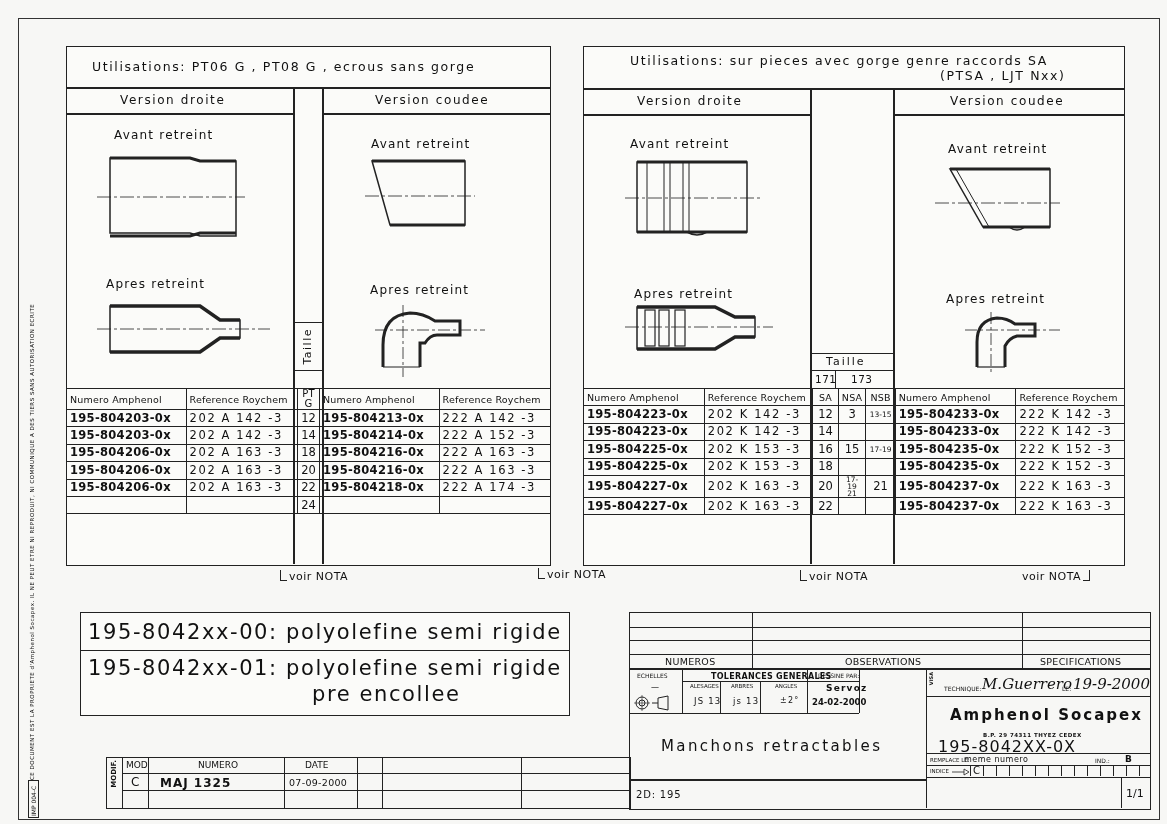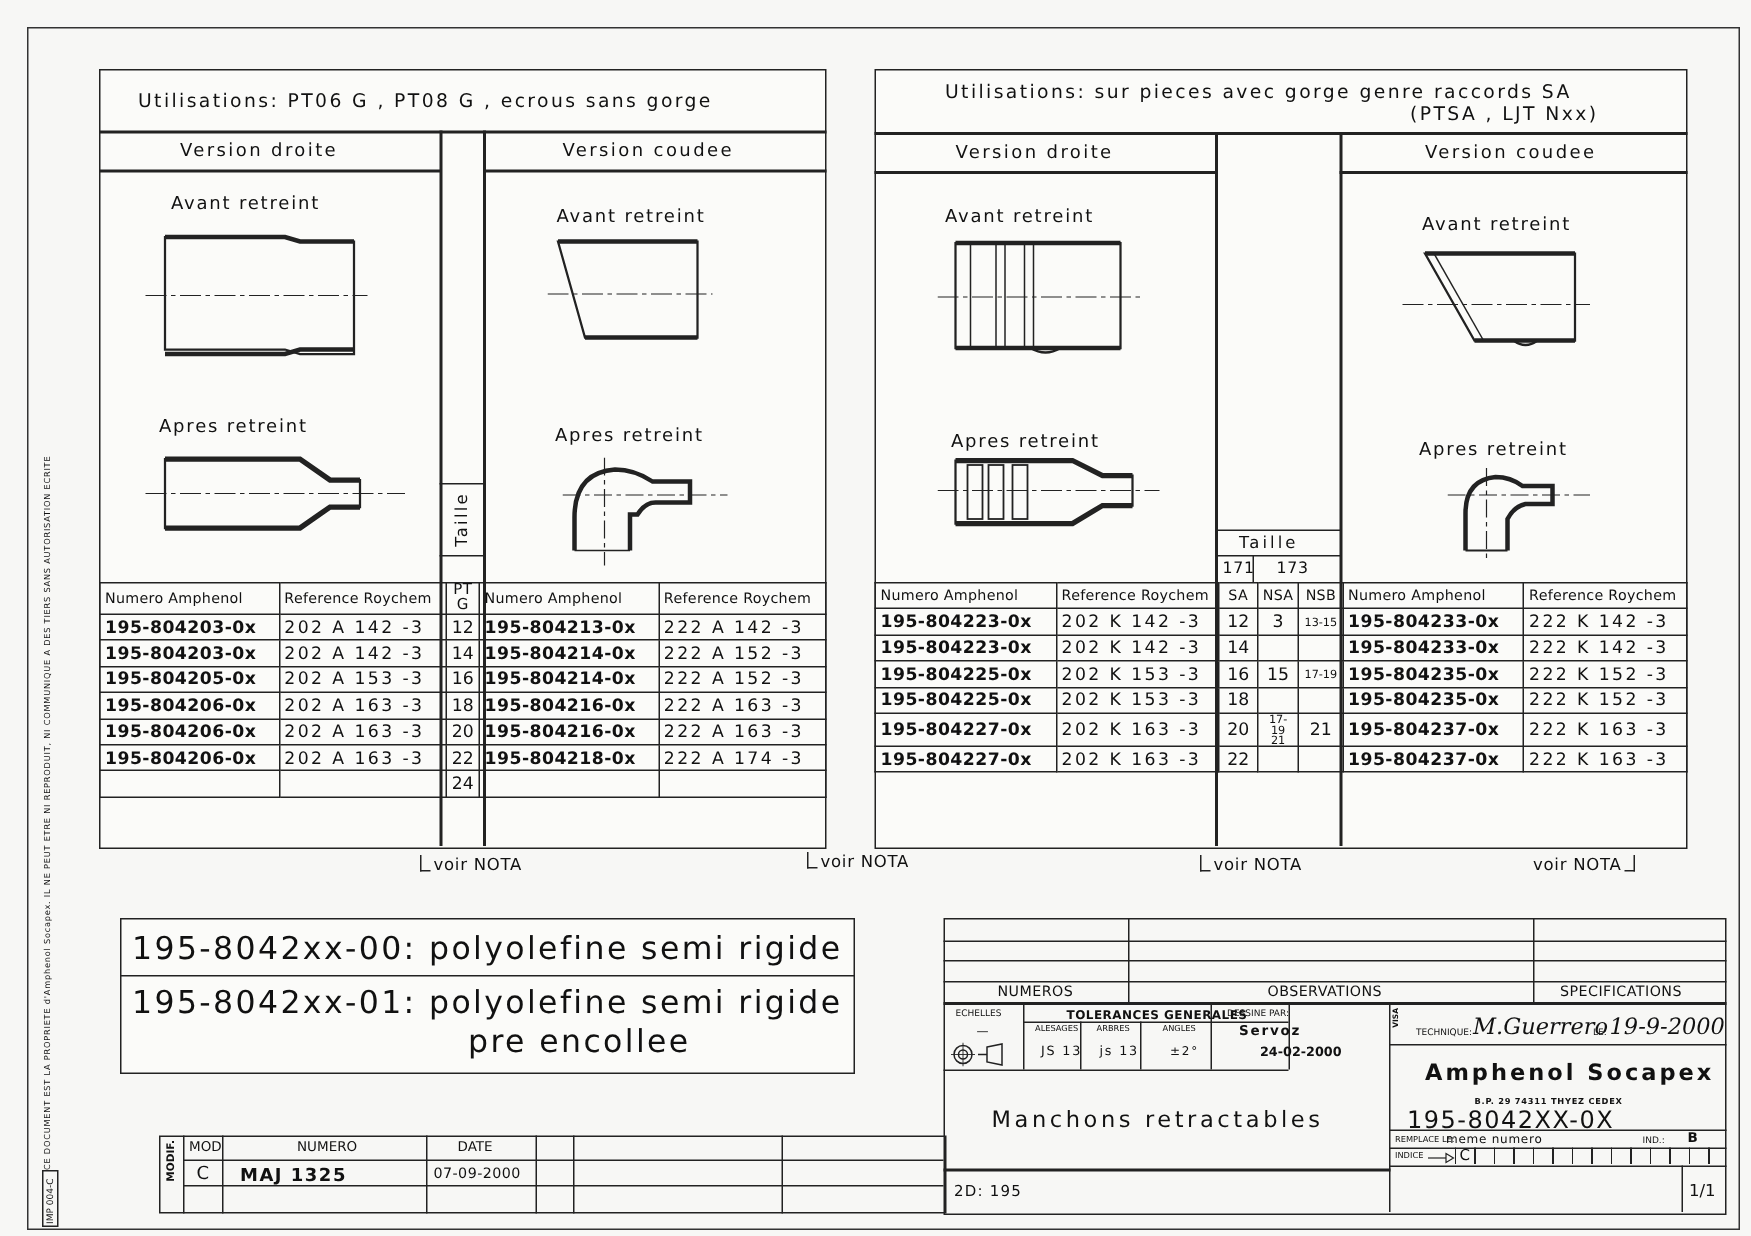--- a/index.html
+++ b/index.html
@@ -90,27 +90,20 @@
         <td class="rf">222 A 142 -3</td>
       </tr>
   <tr>
         <td class="pn">195-804203-0x</td>
         <td class="rf">202 A 142 -3</td>
         <td class="sz">14</td>
         <td class="pn">195-804214-0x</td>
         <td class="rf">222 A 152 -3</td>
       </tr>
   <tr>
-        <td class="pn">195-804205-0x</td>
-        <td class="rf">202 A 153 -3</td>
-        <td class="sz">16</td>
-        <td class="pn">195-804214-0x</td>
-        <td class="rf">222 A 152 -3</td>
-      </tr>
-  <tr>
         <td class="pn">195-804206-0x</td>
         <td class="rf">202 A 163 -3</td>
         <td class="sz">18</td>
         <td class="pn">195-804216-0x</td>
         <td class="rf">222 A 163 -3</td>
       </tr>
   <tr>
         <td class="pn">195-804206-0x</td>
         <td class="rf">202 A 163 -3</td>
         <td class="sz">20</td>
@@ -316,21 +309,21 @@
 </svg>
 <div class="t" style="left:711px;top:672px;font-size:8px;letter-spacing:0.3px;font-weight:bold;">TOLERANCES GENERALES</div>
 <div class="t" style="left:690px;top:683px;font-size:5.5px;letter-spacing:0;">ALESAGES</div>
 <div class="t" style="left:694px;top:696px;font-size:8.5px;">JS 13</div>
 <div class="t" style="left:731px;top:683px;font-size:5.5px;letter-spacing:0;">ARBRES</div>
 <div class="t" style="left:733px;top:696px;font-size:8.5px;">js 13</div>
 <div class="t" style="left:775px;top:683px;font-size:5.5px;letter-spacing:0;">ANGLES</div>
 <div class="t" style="left:780px;top:696px;font-size:8px;">±2°</div>
 <div class="t" style="left:818px;top:672px;font-size:6px;letter-spacing:0;">DESSINE PAR:</div>
 <div class="t" style="left:826px;top:683px;font-size:9px;font-weight:bold;">Servoz</div>
-<div class="t" style="left:812px;top:697px;font-size:8.5px;font-weight:bold;letter-spacing:0;margin-left:28px;">24-02-2000</div>
+<div class="t" style="left:812px;top:697px;font-size:8.5px;font-weight:bold;letter-spacing:0;">24-02-2000</div>
 
 <div class="ln" style="left:926px;top:670px;width:1px;height:26px;"></div>
 <div class="vert" style="left:928px;top:672px;font-size:5px;font-weight:bold;">VISA</div>
 <div class="t" style="left:944px;top:685px;font-size:6px;letter-spacing:0;">TECHNIQUE:</div>
 <div class="t" style="left:982px;top:675px;font-size:15px;font-family:'DejaVu Serif',serif;font-style:italic;letter-spacing:0;">M.Guerrero</div>
 <div class="t" style="left:1062px;top:685px;font-size:6px;letter-spacing:0;">LE:</div>
 <div class="t" style="left:1073px;top:675px;font-size:15px;font-family:'DejaVu Serif',serif;font-style:italic;letter-spacing:0;">19-9-2000</div>
 <div class="ln" style="left:926px;top:696px;width:225px;height:1px;"></div>
 <div class="t" style="left:950px;top:706px;font-size:15px;letter-spacing:2px;font-weight:bold;">Amphenol Socapex</div>
 <div class="t" style="left:983px;top:732px;font-size:5.5px;letter-spacing:0.5px;font-weight:bold;">B.P. 29  74311  THYEZ CEDEX</div>

